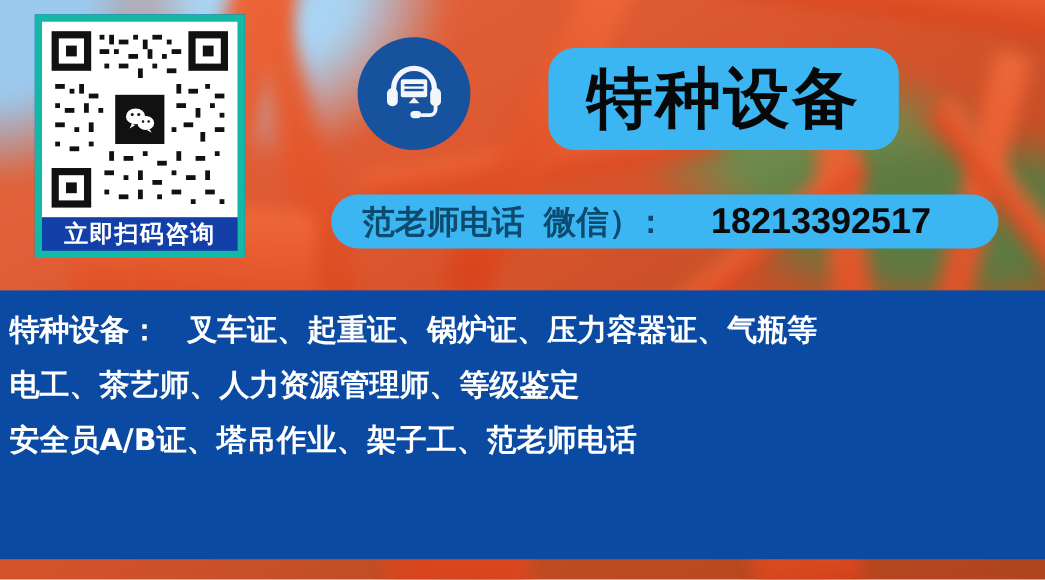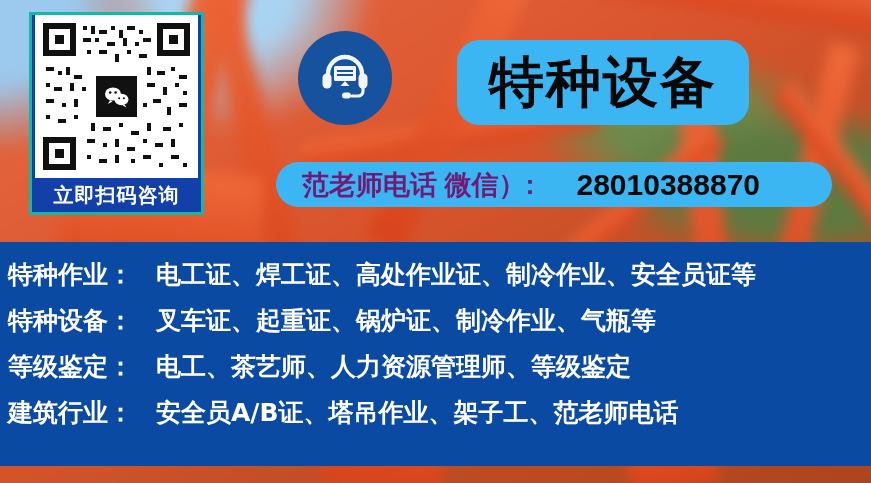--- a/index.html
+++ b/index.html
@@ -83,21 +83,21 @@
   }
 
   
   .qr-card {
     position: absolute;
     left: 29px;
     top: 12px;
     width: 175px;
     height: 203px;
     background: #1340a8;
-    border: 3px solid #14b8a6;
+    border: 6px solid #14b8a6;
     box-sizing: border-box;
     display: flex;
     flex-direction: column;
     align-items: center;
   }
   .qr-img {
     width: 163px;
     height: 163px;
     background: #ffffff;
     position: relative;
@@ -194,24 +194,24 @@
     width: 556px;
     height: 45px;
     border-radius: 23px;
     background: #3bb6f2;
     display: flex;
     align-items: center;
     padding: 0 26px;
     box-sizing: border-box;
   }
   .phone-pill .label {
-    font-family: Liberation Sans, sans-serif;
+    font-family: Liberation Mono, monospace;
     font-size: 27px;
     font-weight: bold;
-    color: #701a75;
+    color: #0c4a6e;
     white-space: pre;
   }
   .phone-pill .number {
     font-family: "Liberation Sans", "DejaVu Sans", sans-serif;
     font-size: 30px;
     font-weight: bold;
     color: #0a0a0a;
     margin-left: 42px;
     letter-spacing: 0px;
   }
@@ -378,37 +378,31 @@
         </svg>
       </span>
     </div>
 
     <div class="title-pill">
       <span class="txt">特种设备</span>
     </div>
 
     <div class="phone-pill">
       <span class="label">范老师电话 微信）:</span>
-      <span class="number">28010388870</span>
+      <span class="number">18213392517</span>
     </div>
 
   </div>
 
   <div class="info-band">
     <div class="info-row">
-      <span class="row-label">特种作业：</span>
-      <span class="row-value">电工证、焊工证、高处作业证、制冷作业、安全员证等</span>
+      <span class="row-label">特种设备：</span>
+      <span class="row-value">叉车证、起重证、锅炉证、压力容器证、气瓶等</span>
     </div>
     <div class="info-row">
-      <span class="row-label">特种设备：</span>
-      <span class="row-value">叉车证、起重证、锅炉证、制冷作业、气瓶等</span>
+      <span class="row-value">电工、茶艺师、人力资源管理师、等级鉴定</span>
     </div>
     <div class="info-row">
-      <span class="row-label">等级鉴定：</span>
-      <span class="row-value">电工、茶艺师、人力资源管理师、等级鉴定</span>
-    </div>
-    <div class="info-row">
-      <span class="row-label">建筑行业：</span>
       <span class="row-value">安全员A/B证、塔吊作业、架子工、范老师电话</span>
     </div>
   </div>
 
 </div>
 
 </body></html>

